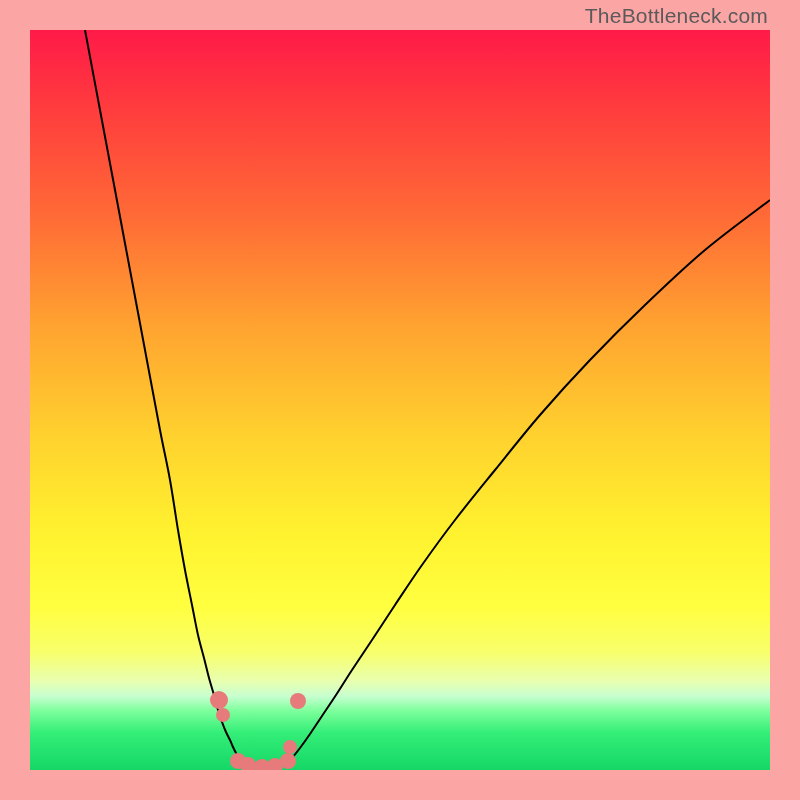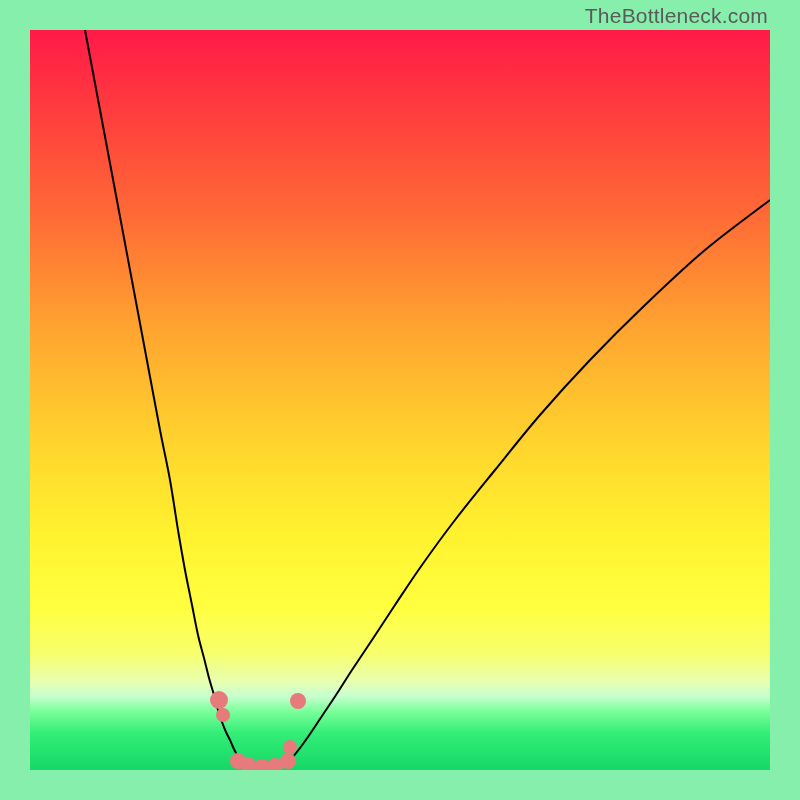--- a/index.html
+++ b/index.html
@@ -10,21 +10,21 @@
     overflow: hidden;
     background: #000;
     font-family: Arial, Helvetica, sans-serif;
   }
   .frame {
     position: absolute;
     left: 0;
     top: 0;
     width: 800px;
     height: 800px;
-    background: #86efac;
+    background: #fca5a5;
   }
   .plot {
     position: absolute;
     left: 30px;
     top: 30px;
     width: 740px;
     height: 740px;
     overflow: hidden;
   }
   .gradient {

